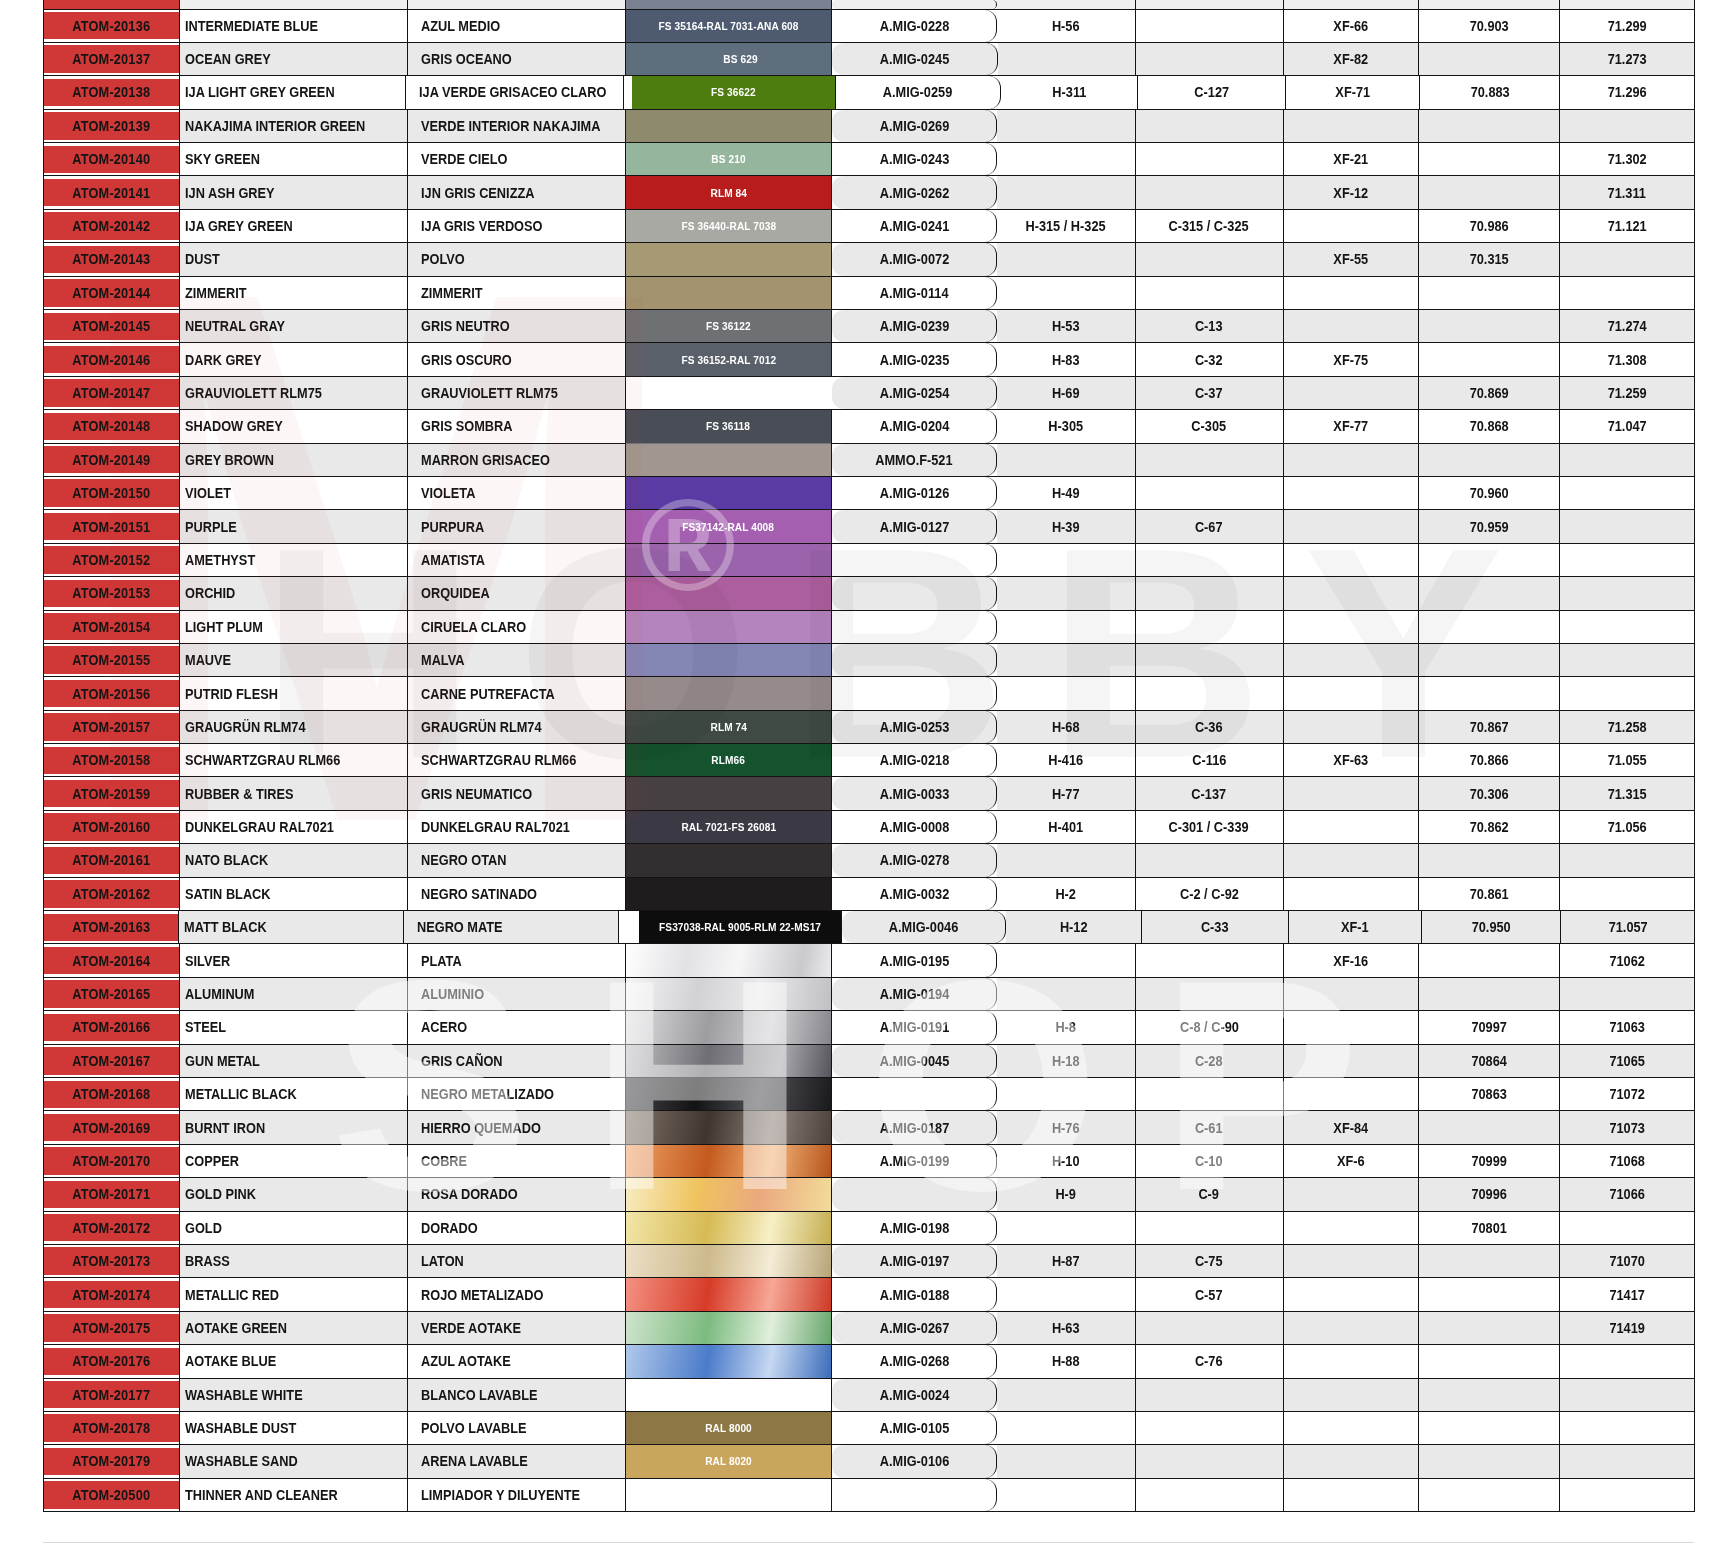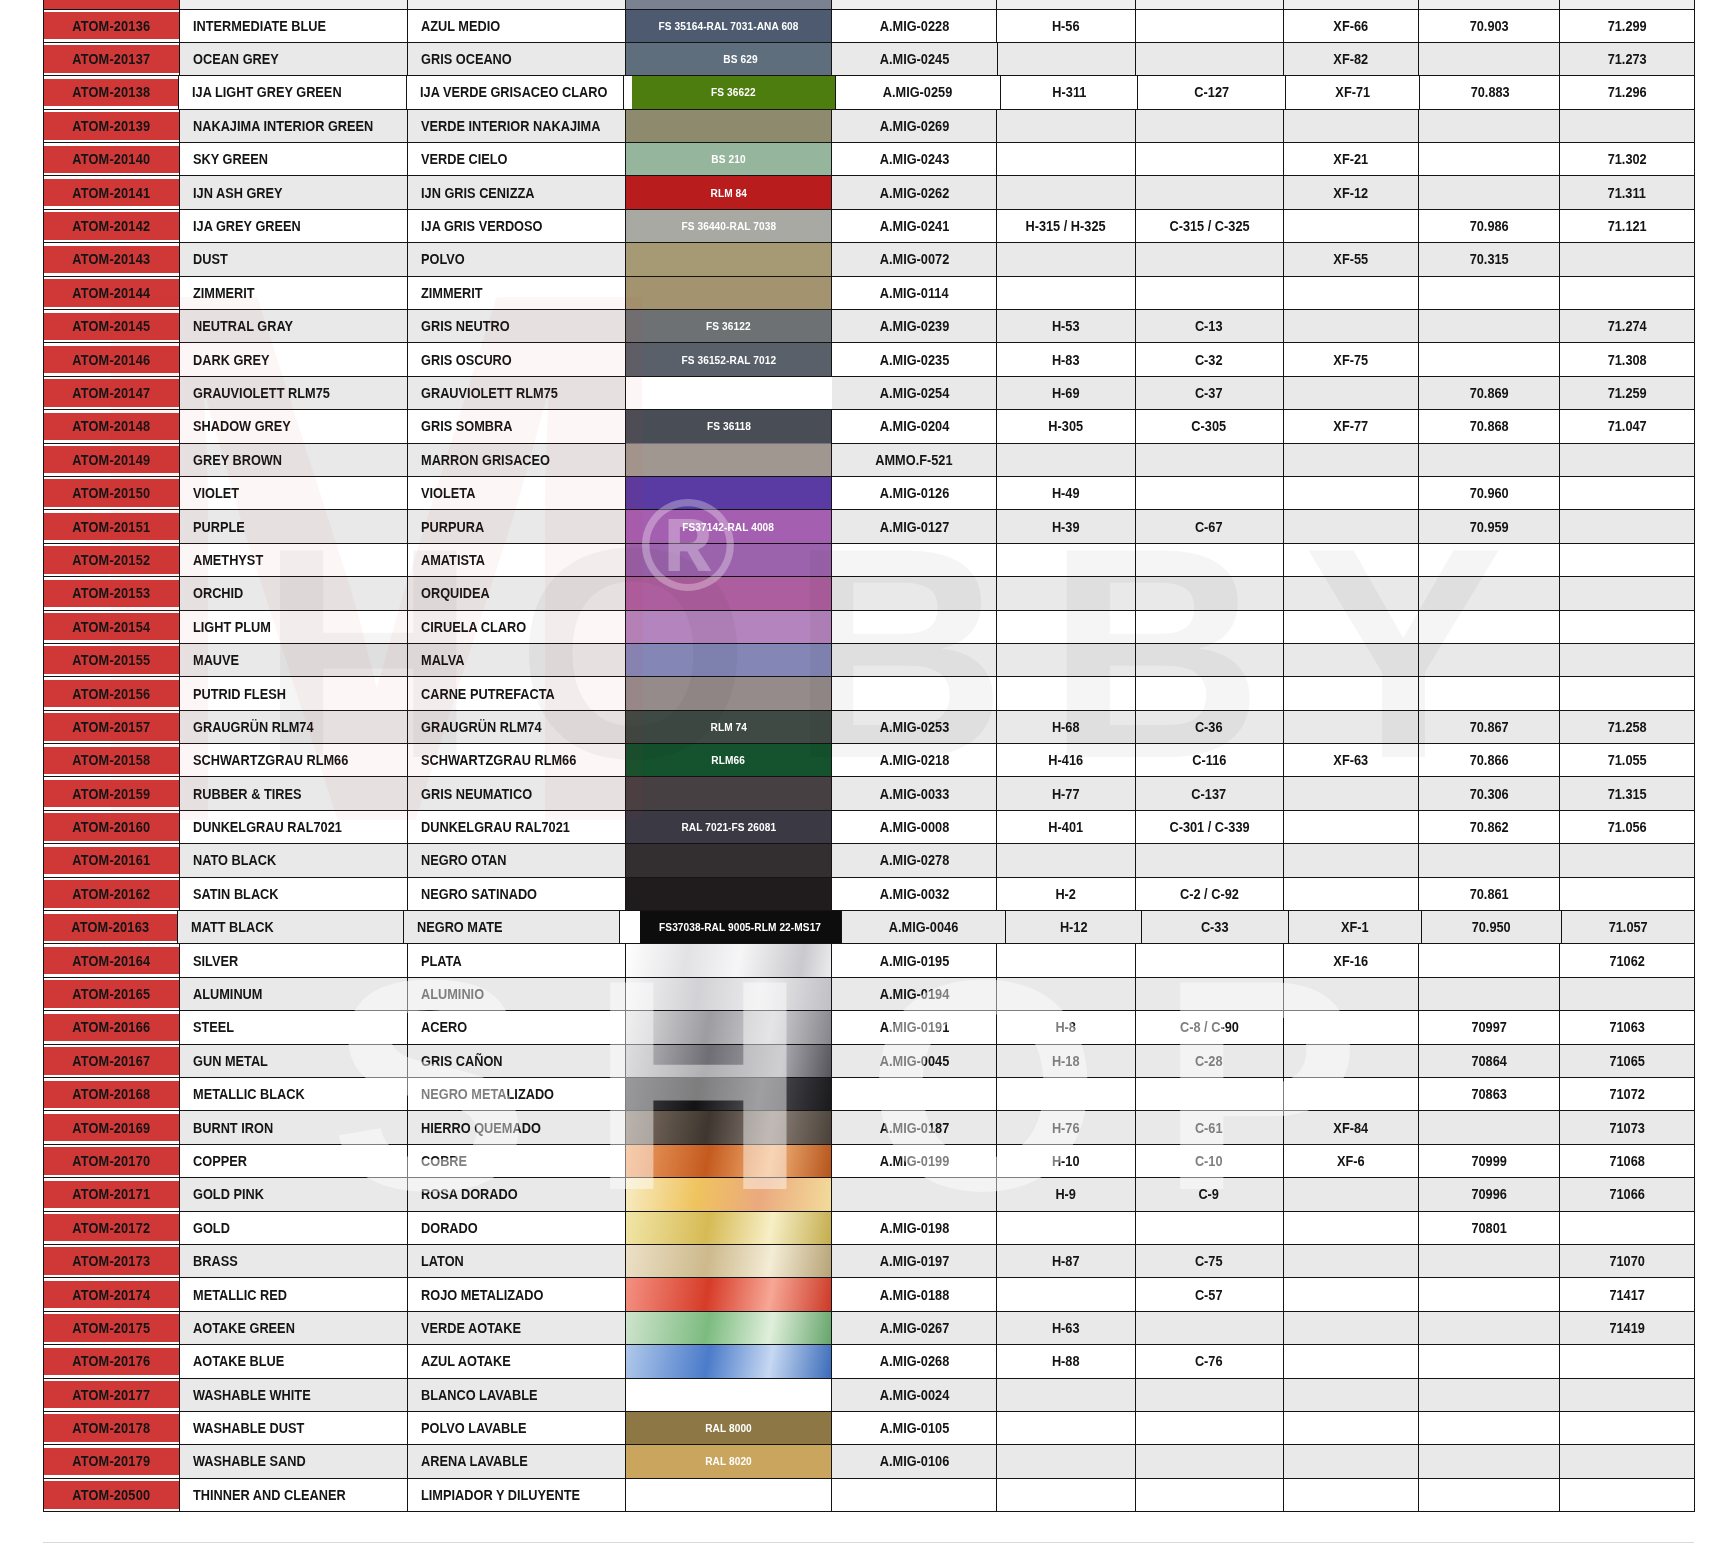--- a/index.html
+++ b/index.html
@@ -27,24 +27,24 @@
     display:flex;align-items:center;justify-content:center;
     border-right:1.5px solid #141414;
     overflow:hidden;position:relative;
   }
   .c-code{width:138px;padding:2.5px 0;background:#ffffff;}
   .red-block{
     background:#cf3837;width:100%;height:100%;
     display:flex;align-items:center;justify-content:center;
   }
   .code-tx{color:#ffffff;font-weight:bold;font-size:14.5px;letter-spacing:.2px;}
-  .c-en{width:231px;justify-content:flex-start;padding-left:13px;}
+  .c-en{width:231px;justify-content:flex-start;padding-left:5px;}
   .c-es{width:221px;justify-content:flex-start;padding-left:13px;}
   .c-sw{width:208px;background:#ffffff;}
-  .c-amig{width:168px;}
+  .c-amig{width:168px;border-radius:12px;}
   .c-h{width:140px;}
   .c-c{width:150px;}
   .c-xf{width:137px;}
   .c-v70{width:143px;}
   .c-v71{width:137px;}
   .c-ref{background:#ffffff;}
   .tx{
     display:inline-block;transform:scaleX(0.88);transform-origin:center;
     white-space:nowrap;font-weight:bold;font-size:14.5px;color:#141414;
   }

